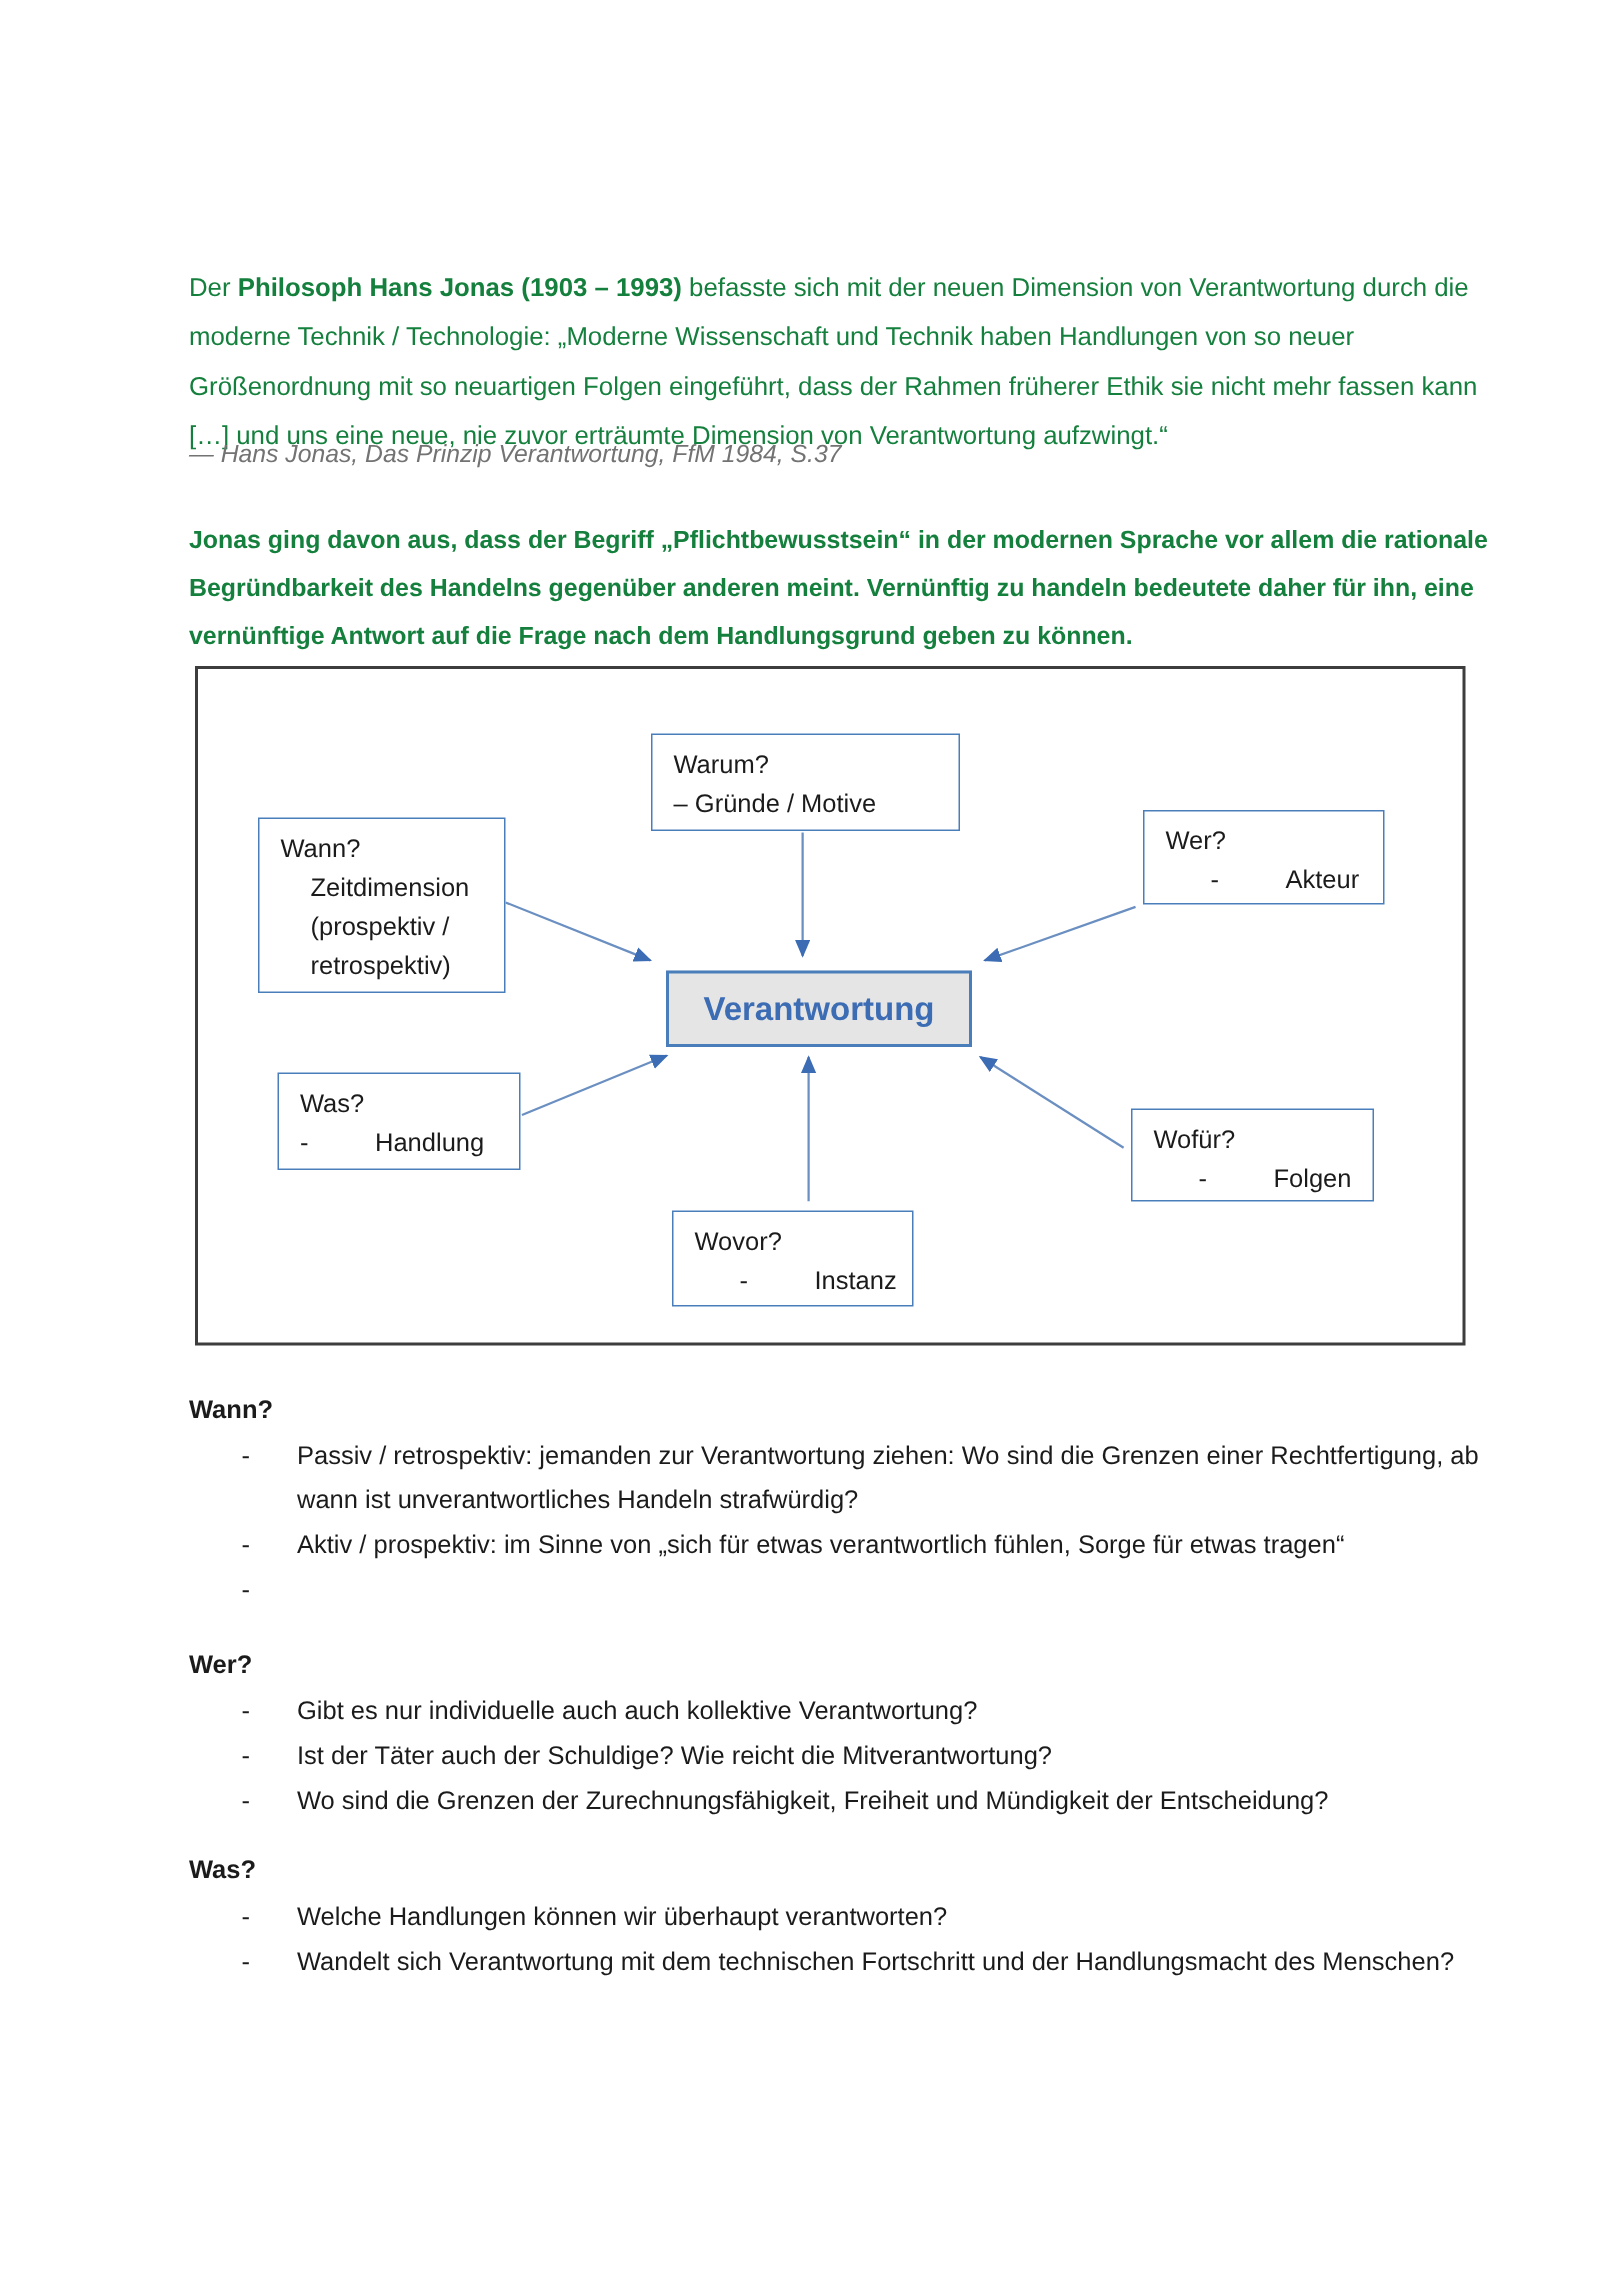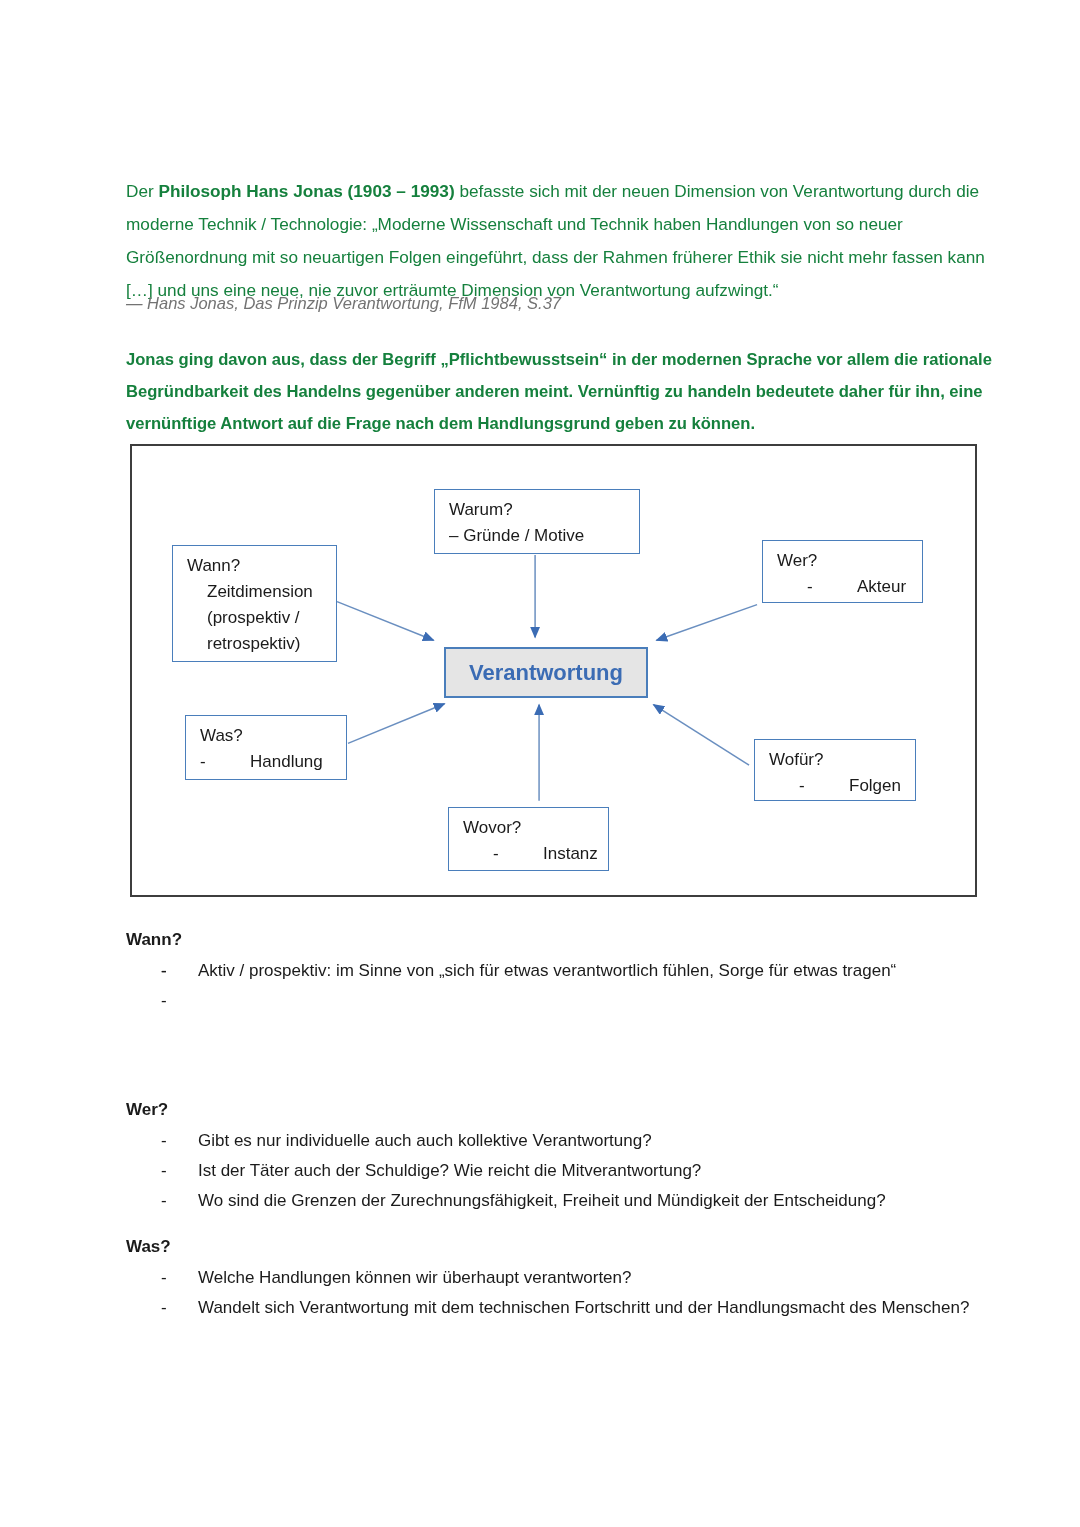--- a/index.html
+++ b/index.html
@@ -206,21 +206,21 @@
     </div>
 
     <div class="center-node" id="node-center">
       <span>Verantwortung</span>
     </div>
   </div>
 
   <div class="qa" id="qa-wann">
     <p class="qa-head">Wann?</p>
     <ul class="qa-list">
-      <li class="qa-item"><span class="bullet">-</span></li>
+      <li class="qa-item"><span class="bullet">-</span><span>Passiv / retrospektiv: jemanden zur Verantwortung ziehen: Wo sind die Grenzen einer Rechtfertigung, ab wann ist unverantwortliches Handeln strafwürdig?</span></li>
       <li class="qa-item"><span class="bullet">-</span><span>Aktiv / prospektiv:  im Sinne von „sich für etwas verantwortlich fühlen, Sorge für etwas tragen“</span></li>
       <li class="qa-item"><span class="bullet">-</span></li>
     </ul>
   </div>
 
   <div class="qa" id="qa-wer">
     <p class="qa-head">Wer?</p>
     <ul class="qa-list">
       <li class="qa-item"><span class="bullet">-</span><span>Gibt es nur individuelle auch auch kollektive Verantwortung?</span></li>
       <li class="qa-item"><span class="bullet">-</span><span>Ist der Täter auch der Schuldige? Wie reicht die Mitverantwortung?</span></li>

